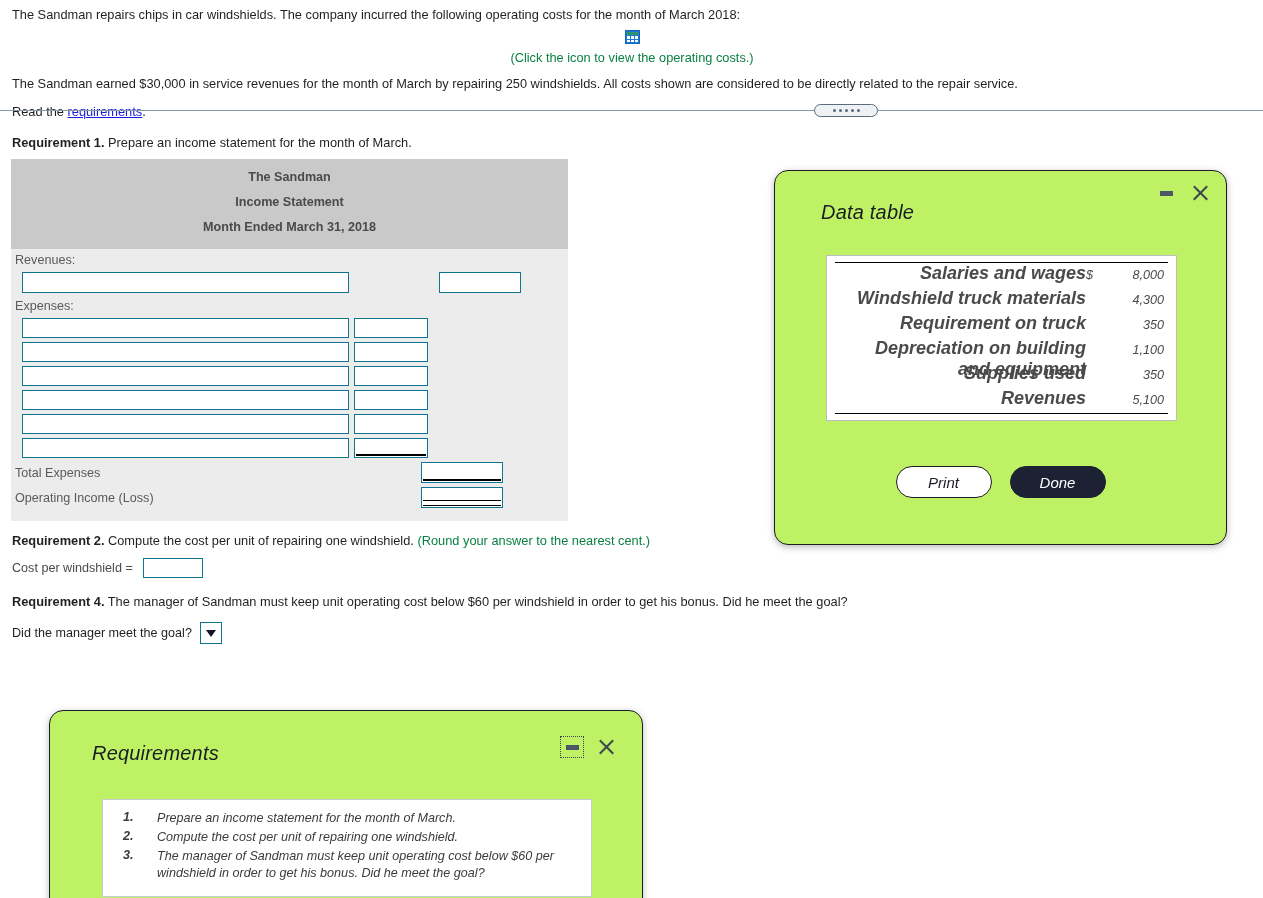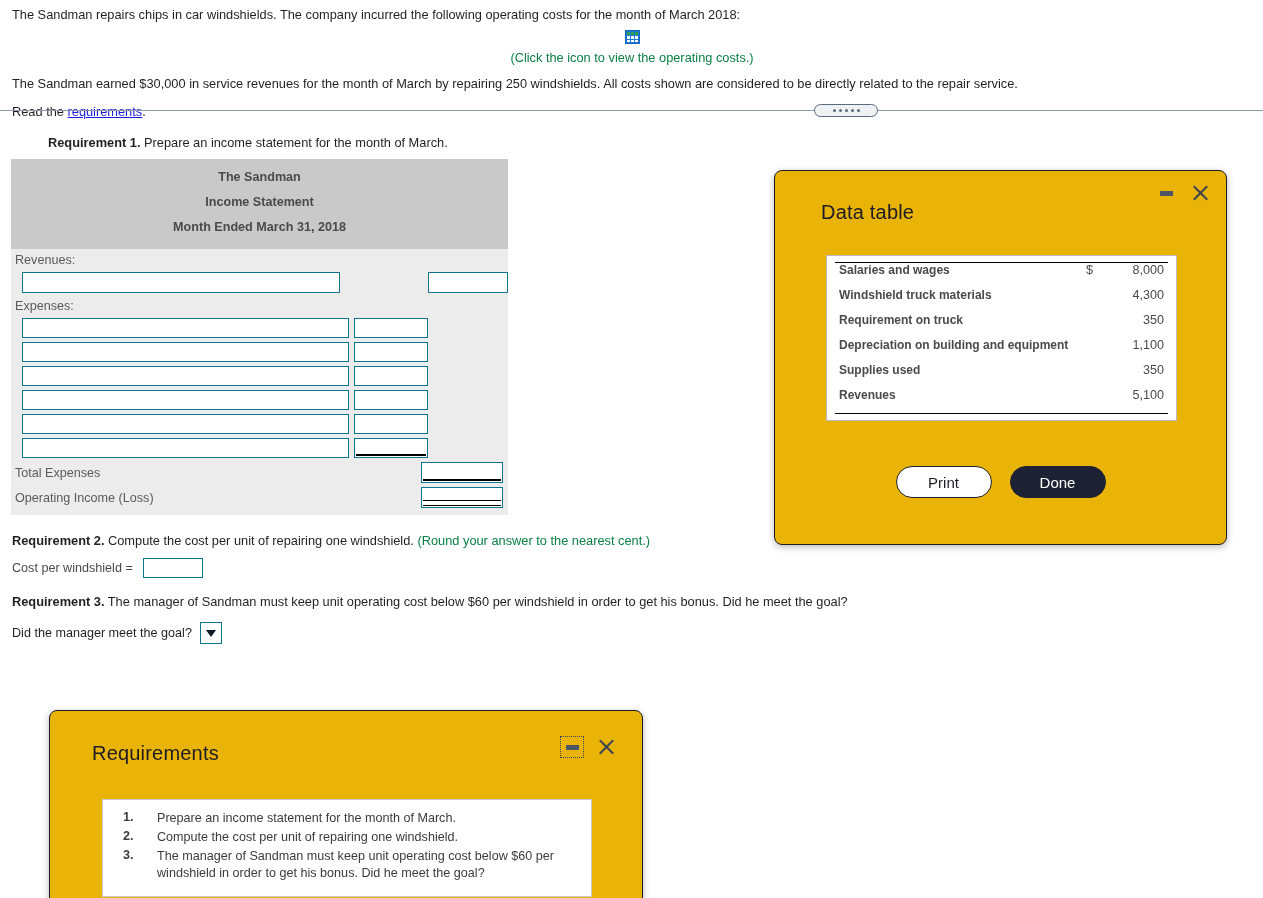--- a/index.html
+++ b/index.html
@@ -44,28 +44,28 @@
     border: 1px solid #5b6b7c; border-radius: 7px;
     background: #eef2f5;
     display: flex; align-items: center; justify-content: center; gap: 3px;
     cursor: pointer;
   }
   .divider-pill span { width: 3px; height: 3px; background: #5b6b7c; border-radius: 50%; display: block; }
 
   
   .req-head { position: absolute; font-size: 12.8px; color: #231f20; }
   .req-head b { font-weight: bold; }
-  #req1-head { left: 12px; top: 135px; margin-left: 36px; }
+  #req1-head { left: 12px; top: 135px; }
   #req2-head { left: 12px; top: 533px; }
   #req3-head { left: 12px; top: 594px; }
 
   
   .is-table {
     position: absolute; left: 11px; top: 159px;
-    width: 497px; background: #ececec;
+    width: 557px; background: #ececec;
   }
   .is-header { background: #c9c9c9; padding: 6px 0 9px 0; text-align: center; }
   .is-header div {
     font-weight: bold; font-size: 12.6px; color: #4a4a4a;
     line-height: 25px;
   }
   .is-body { padding: 0; }
   .is-label { color: #5a5a5a; font-size: 12.6px; padding: 4px 0 3px 4px; }
   .row { display: flex; align-items: center; padding: 2px 0; }
   .cell-l { width: 327px; margin-left: 11px; }
@@ -106,23 +106,24 @@
     display: flex; align-items: center; justify-content: center; cursor: pointer;
   }
   .dd .arrow {
     width: 0; height: 0;
     border-left: 5px solid transparent; border-right: 5px solid transparent;
     border-top: 7px solid #111827;
   }
 
   
   .modal {
-    position: absolute; background: #eab308;
-    border: 1.6px solid #1c1c24; border-radius: 8px;
+    position: absolute; background: #bef264;
+    border: 1.6px solid #1c1c24; border-radius: 14px;
     box-shadow: 0 2px 7px rgba(0,0,0,.28);
+    font-style: italic;
   }
   .modal .win-btns { position: absolute; right: 16px; top: 12px; display: flex; align-items: center; gap: 14px; }
   .btn-min {
     width: 20px; height: 18px; display: flex; align-items: center; justify-content: center;
     cursor: pointer;
   }
   .btn-min.focus { outline: 1px dotted #3d4552; outline-offset: 1px; }
   .btn-min i { display: block; width: 13px; height: 5px; background: #4c5666; }
   .btn-close { width: 20px; height: 20px; position: relative; cursor: pointer; }
   .btn-close::before, .btn-close::after {
@@ -138,21 +139,21 @@
 
   
   #data-table-modal { left: 774px; top: 170px; width: 453px; height: 375px; }
   #data-table-modal h2 { position: absolute; left: 46px; top: 30px; }
   .dt-box {
     position: absolute; left: 51px; top: 84px; width: 351px;
     border: 1px solid #bdbdbd; background: #fff; padding: 0;
   }
   .dt-inner { border-top: 1.8px solid #000; border-bottom: 1.8px solid #000; margin: 6px 8px; }
   .dt-row { display: flex; align-items: baseline; height: 25px; }
-  .dt-name { flex: 1; font-weight: bold; font-size: 12px; color: #4a4a4a; padding-left: 4px; }
+  .dt-name { flex: 1; font-weight: bold; font-size: 18px; color: #4a4a4a; padding-left: 4px; text-align: right; }
   .dt-cur { width: 22px; text-align: left; font-size: 12.6px; color: #4a4a4a; }
   .dt-val { width: 60px; text-align: right; font-size: 12.6px; color: #4a4a4a; padding-right: 4px; }
   .dt-actions { position: absolute; left: 0; right: 0; top: 295px; display: flex; justify-content: center; gap: 18px; }
   .pill-btn {
     min-width: 96px; height: 32px; border-radius: 17px;
     display: flex; align-items: center; justify-content: center;
     font-size: 15px; cursor: pointer; padding: 0 18px;
   }
   .pill-btn.outline { border: 1.6px solid #1c1c24; background: #fff; color: #1c1c24; }
   .pill-btn.solid { border: 1.6px solid #1c2233; background: #1c2233; color: #ffffff; }
@@ -279,39 +280,39 @@
             <input class="ibox" type="text" style="">
           </span>
       </div>
 
       <div class="totrow">
         <span class="totlabel">Total Expenses</span>
         <span class="totbox under-1">
             <input class="ibox wide" type="text" value="" style="">
           </span>
       </div>
-      <div class="totrow" style="padding-bottom:7px">
+      <div class="totrow" style="padding-bottom:13px">
         <span class="totlabel">Operating Income (Loss)</span>
         <span class="totbox under-2">
             <input class="ibox wide" type="text" value="" style="">
           </span>
       </div>
     </div>
   </div>
 
   <div class="req-head" id="req2-head">
     <b>Requirement 2.</b><span> Compute the cost per unit of repairing one windshield. </span><span class="green-note">(Round your answer to the nearest cent.)</span>
   </div>
   <div class="req2-answer">
     <span class="lbl">Cost per windshield =</span>
     <input class="small-input" type="text" value="" style="">
   </div>
 
   <div class="req-head" id="req3-head">
-    <b>Requirement 3.</b><span> The manager of Sandman must keep unit operating cost below $60 per windshield in order to get his bonus. Did he meet the goal?</span>
+    <b>Requirement 4.</b><span> The manager of Sandman must keep unit operating cost below $60 per windshield in order to get his bonus. Did he meet the goal?</span>
   </div>
   <div class="req3-answer">
     <span class="lbl">Did the manager meet the goal?</span>
     <span class="dd">
       <span class="arrow"></span>
     </span>
   </div>
 
   <div class="modal" id="data-table-modal">
     <div class="win-btns">

